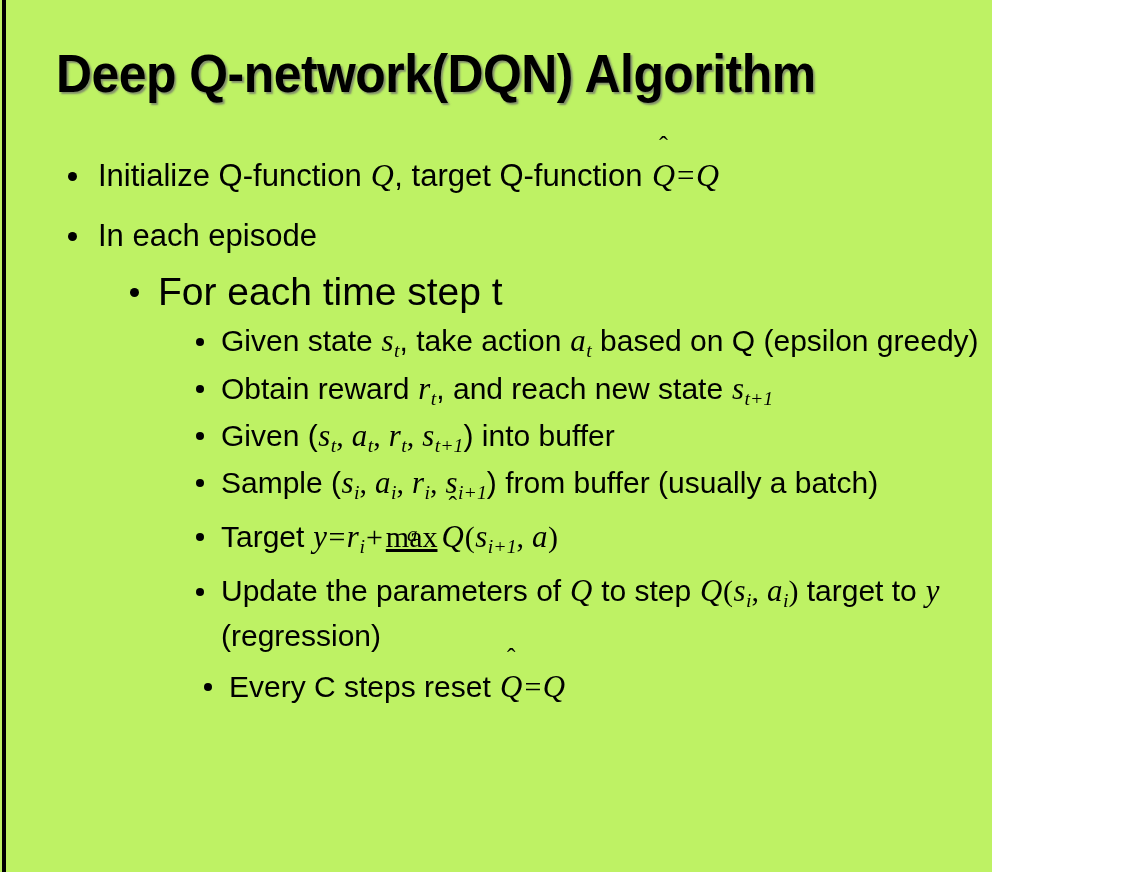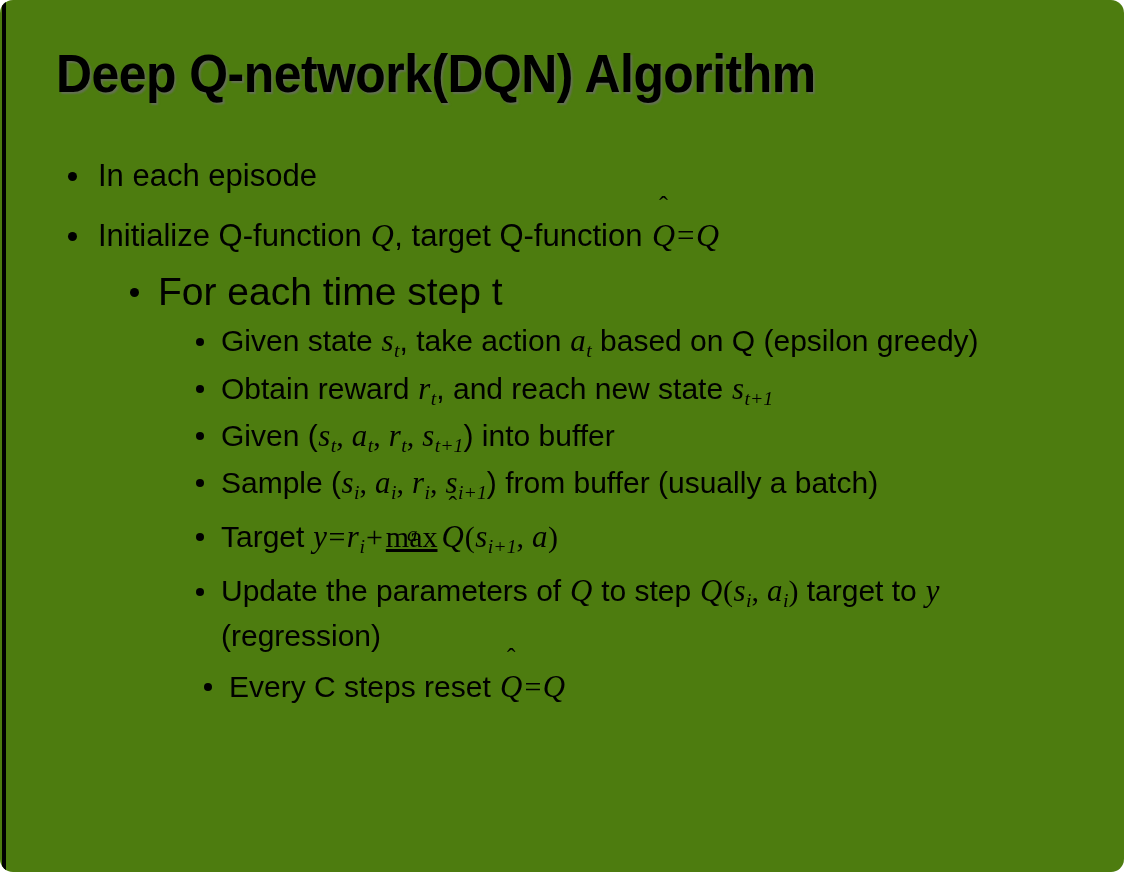--- a/index.html
+++ b/index.html
@@ -5,25 +5,24 @@
   html, body {
     margin: 0;
     padding: 0;
     background: #ffffff;
   }
   body {
     font-family: "Liberation Sans", sans-serif;
   }
   .slide {
     position: relative;
-    width: 1124px;
+    width: 992px;
     height: 872px;
-    background: #4d7c0f;
+    background: #bef264;
     overflow: hidden;
-    border-radius: 13px;
   }
   
   .left-rule {
     position: absolute;
     left: 2px;
     top: 0;
     width: 4px;
     height: 872px;
     background: #000000;
   }
@@ -175,26 +174,26 @@
 <div class="slide">
 
   <div class="left-rule"></div>
 
   <div class="title">Deep Q-network(DQN) Algorithm</div>
 
   <div class="body-area">
 
     <div class="bullet lvl1">
       <span class="dot"></span>
+      <span class="txt"><span>Initialize Q-function </span><span class="mi">Q</span><span>, target Q-function </span><span class="hatq"><span class="hat">̂</span><span>Q</span></span><span class="mop">=</span><span class="mi">Q</span></span>
+    </div>
+
+    <div class="bullet lvl1">
+      <span class="dot"></span>
       <span class="txt">In each episode</span>
-    </div>
-
-    <div class="bullet lvl1">
-      <span class="dot"></span>
-      <span class="txt"><span>Initialize Q-function </span><span class="mi">Q</span><span>, target Q-function </span><span class="hatq"><span class="hat">̂</span><span>Q</span></span><span class="mop">=</span><span class="mi">Q</span></span>
     </div>
 
     <div class="bullet lvl2">
       <span class="dot"></span>
       <span class="txt">For each time step t</span>
     </div>
 
     <div class="bullet lvl3 tall">
       <span class="dot"></span>
       <span class="txt"><span>Given state </span><span class="mi">s</span><sub class="msub">t</sub><span>, take action </span><span class="mi">a</span><sub class="msub">t</sub><span> based on Q (epsilon greedy)</span></span>

